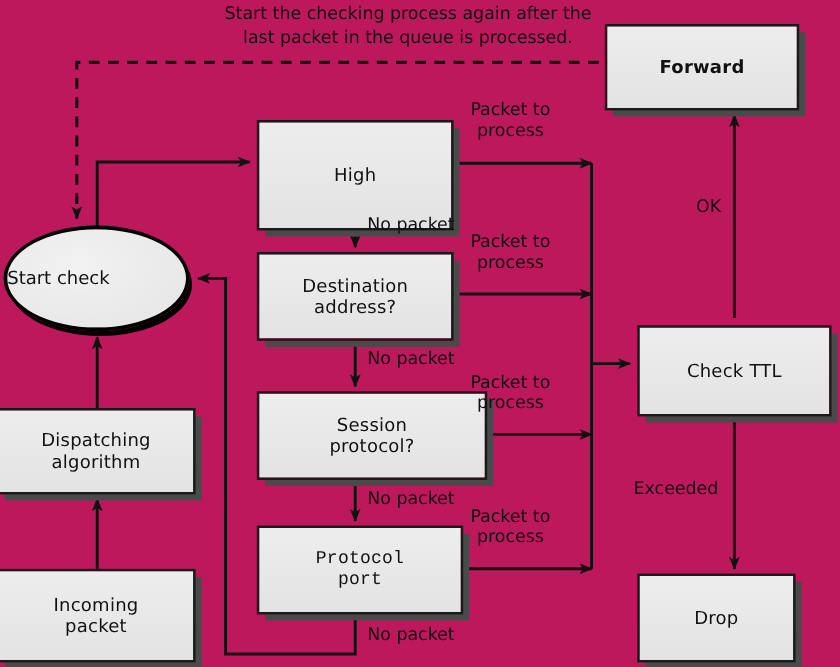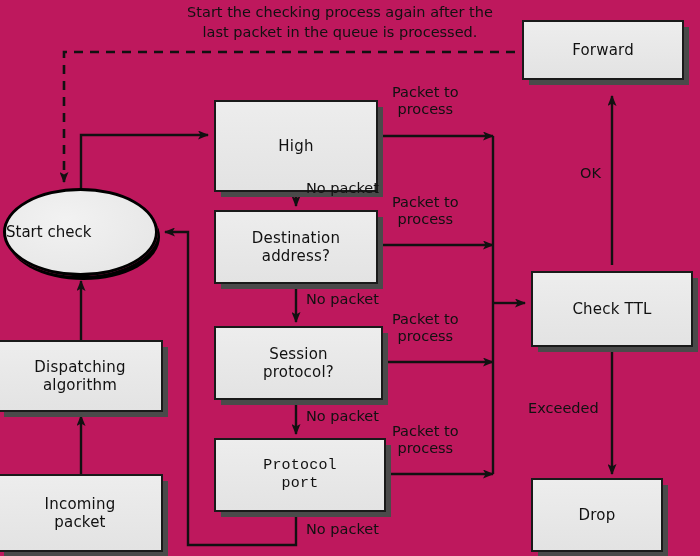--- a/index.html
+++ b/index.html
@@ -151,35 +151,35 @@
     <span class="lbl">High</span>
   </div>
 
   <div class="node" style="left:214px; top:210px; width:164px; height:74px;">
     <span class="lbl">
       <span>Destination</span>
       <span>address?</span>
     </span>
   </div>
 
-  <div class="node" style="left:214px; top:326px; width:169px; height:74px;">
+  <div class="node" style="left:214px; top:326px; width:192px; height:74px;">
     <span class="lbl">
       <span>Session</span>
       <span>protocol?</span>
     </span>
   </div>
 
   <div class="node" style="left:214px; top:438px; width:172px; height:74px;font-family:Liberation Mono, monospace;">
     <span class="lbl">
       <span>Protocol</span>
       <span>port</span>
     </span>
   </div>
 
-  <div class="node" style="left:522px; top:20px; width:162px; height:60px;">
+  <div class="node" style="left:504px; top:20px; width:162px; height:72px;font-weight:bold;">
     <span class="lbl">Forward</span>
   </div>
 
   <div class="node" style="left:531px; top:271px; width:162px; height:76px;">
     <span class="lbl">Check TTL</span>
   </div>
 
   <div class="node" style="left:531px; top:478px; width:132px; height:74px;">
     <span class="lbl">Drop</span>
   </div>

